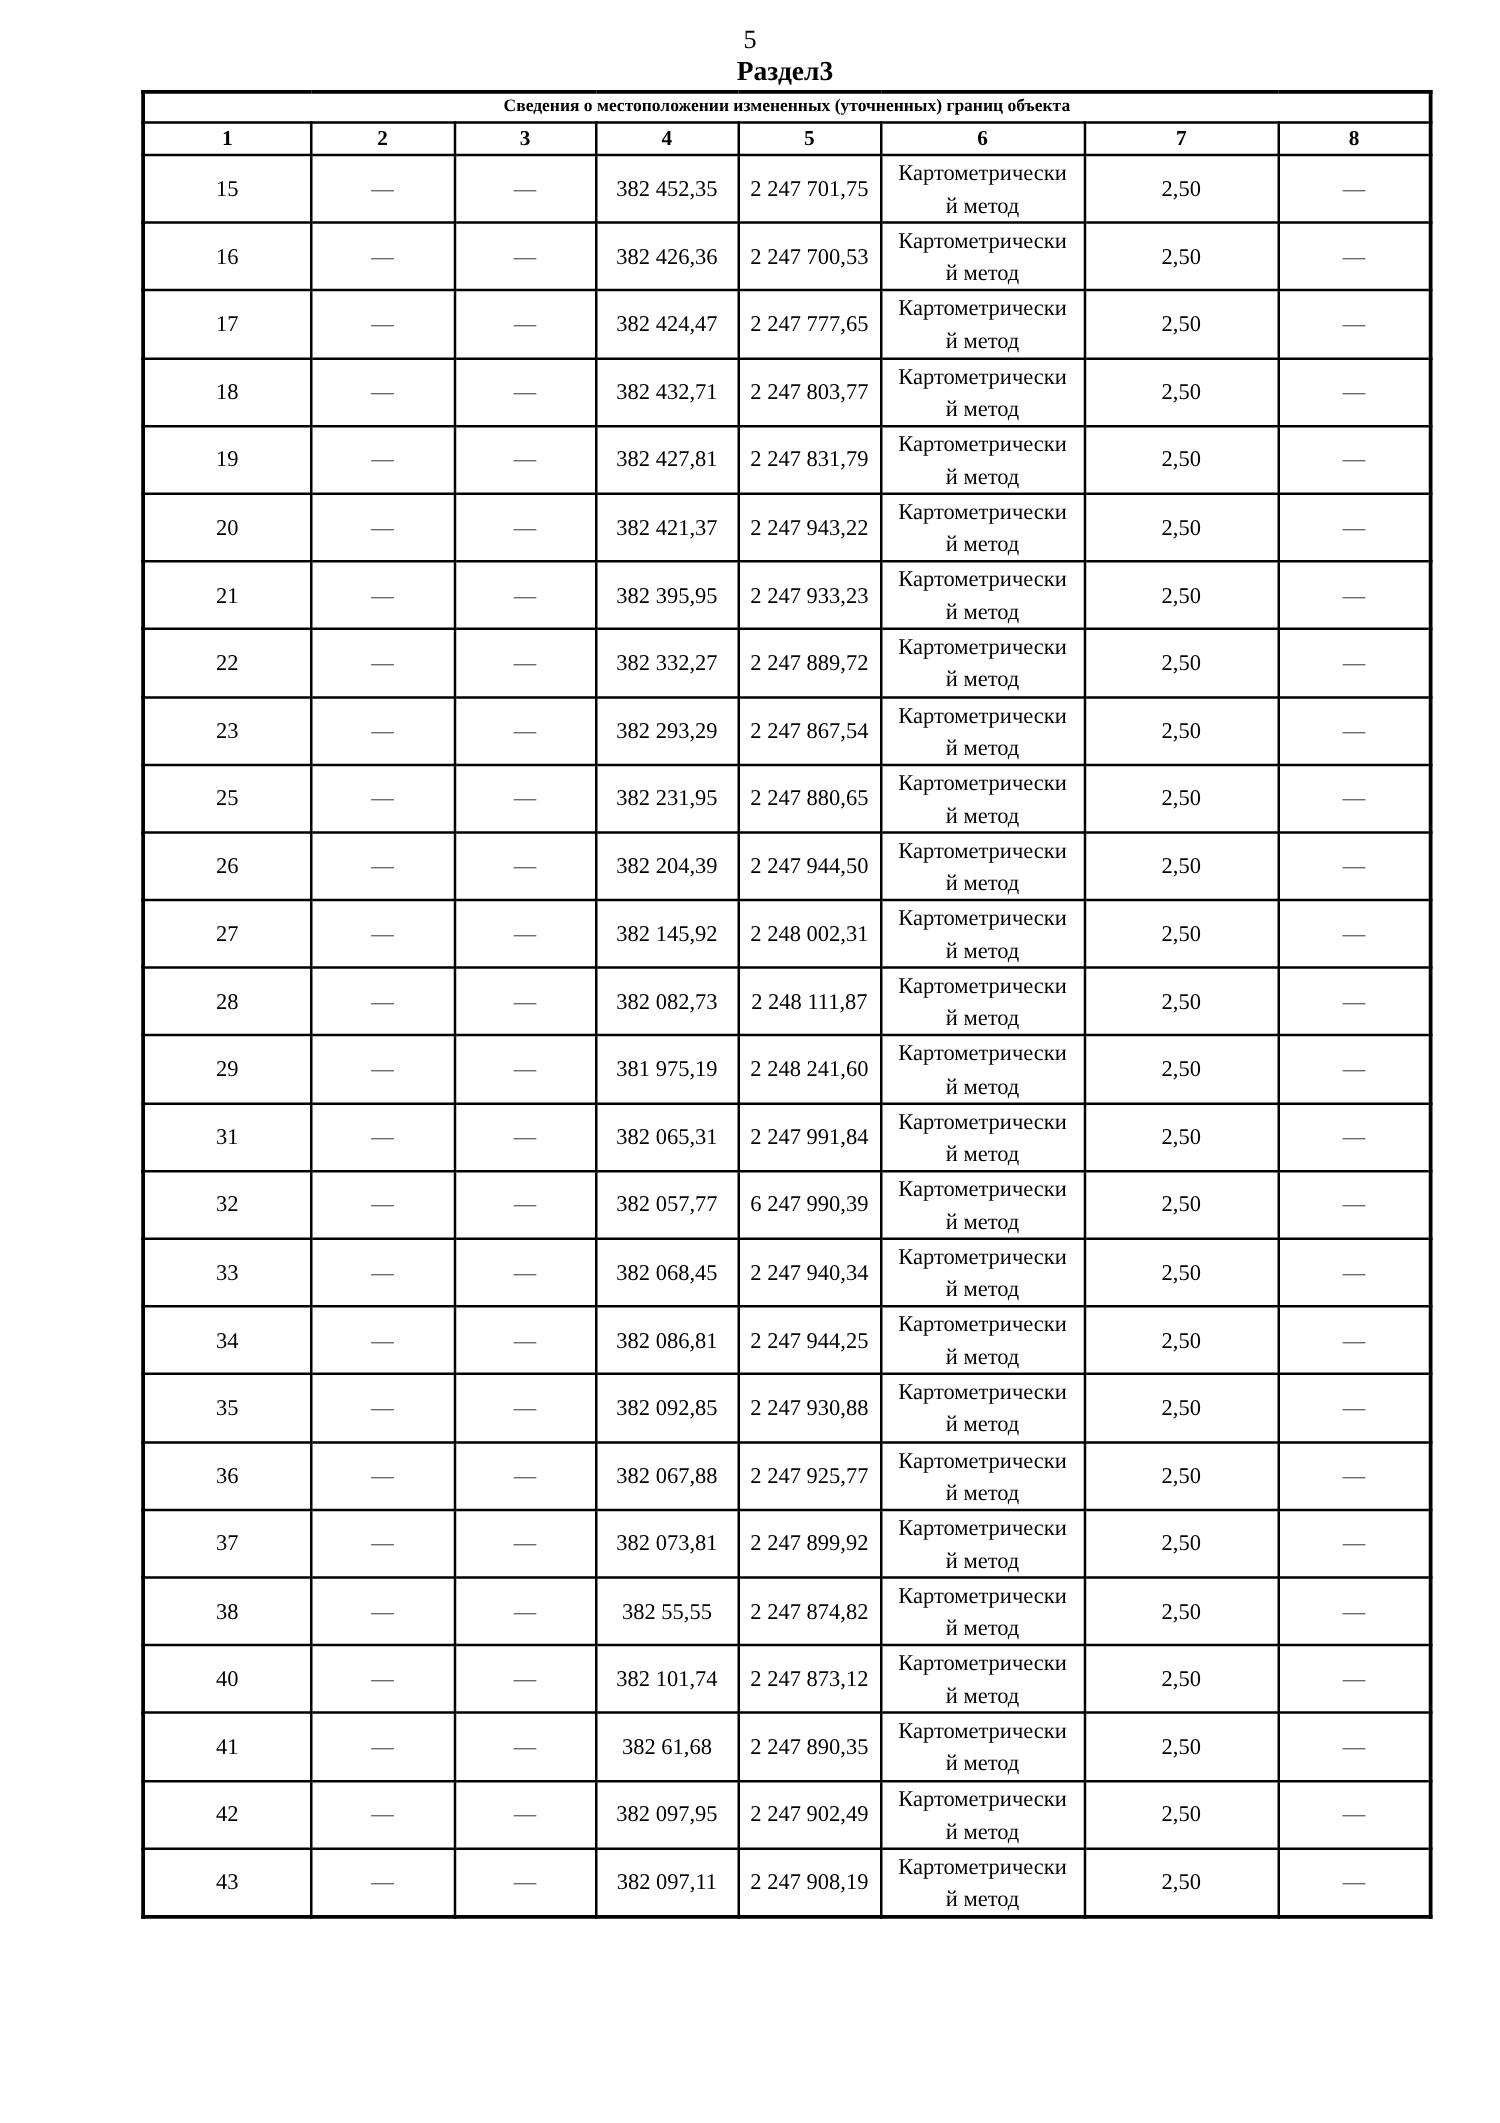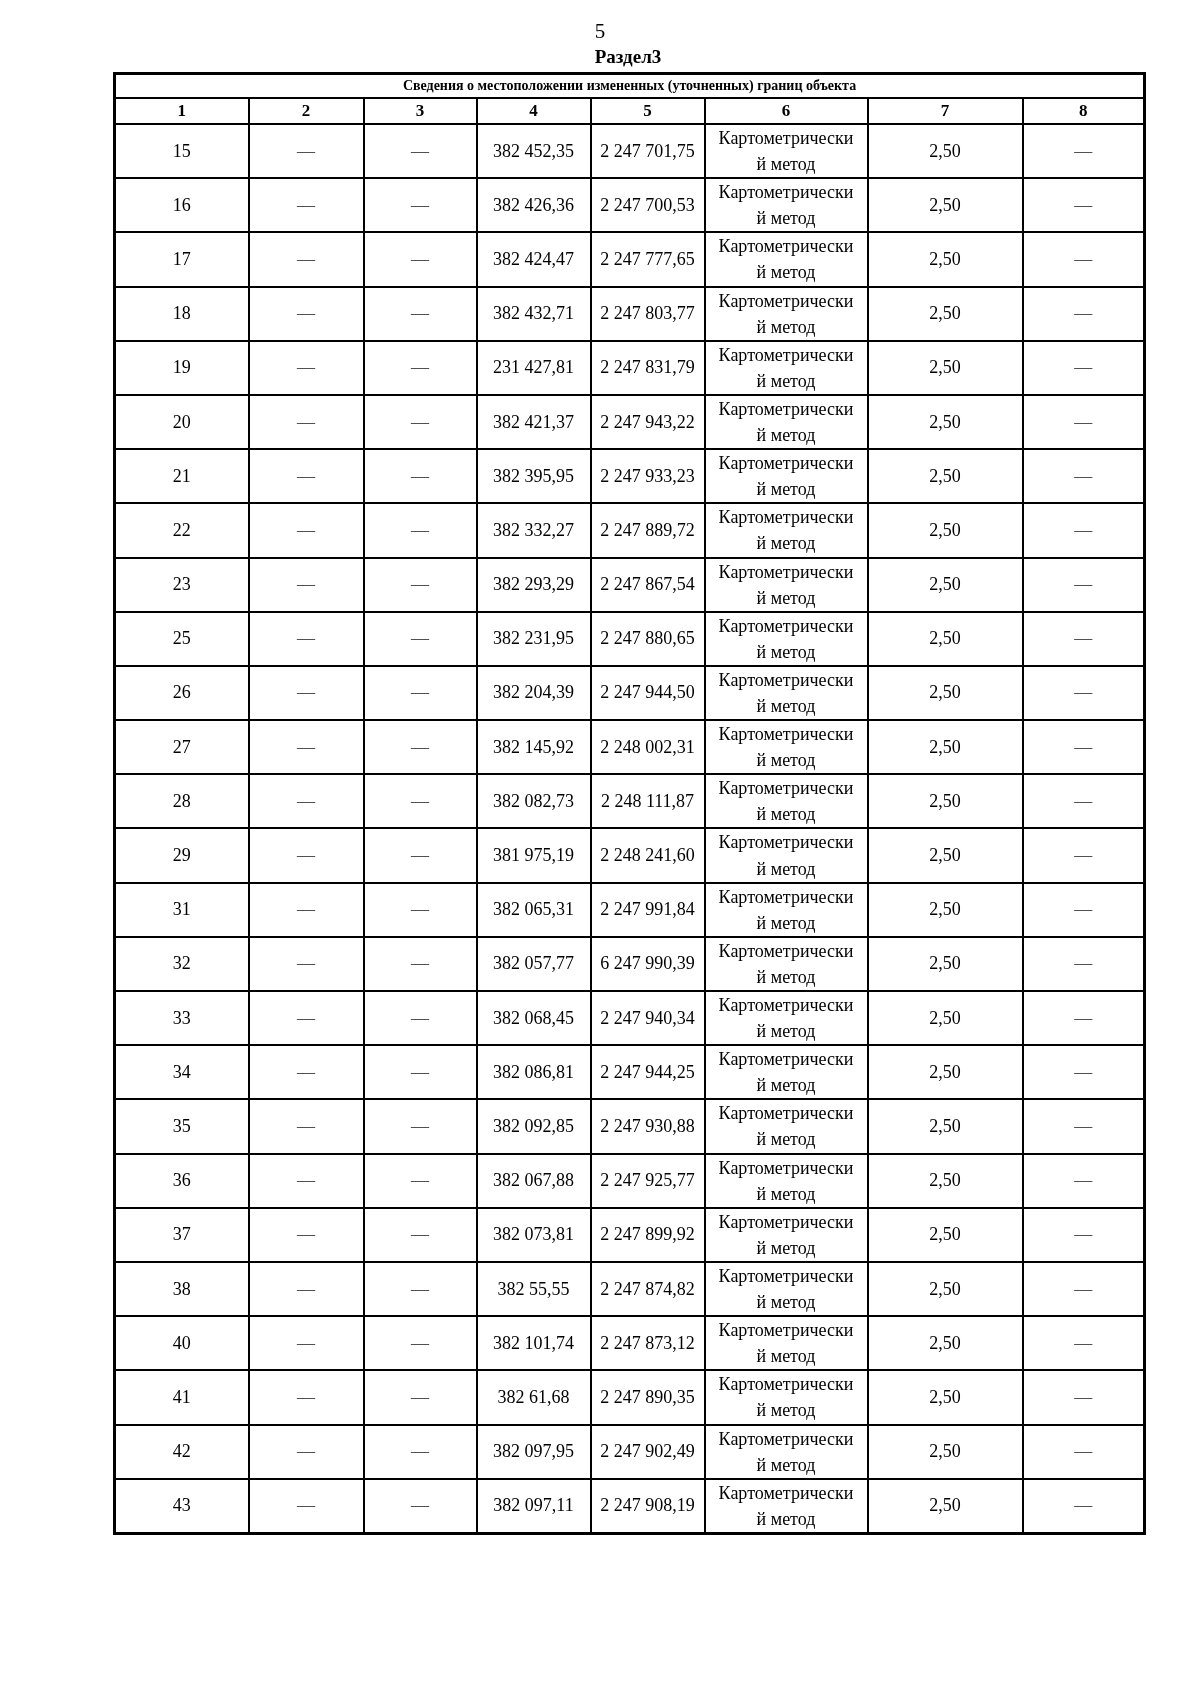--- a/index.html
+++ b/index.html
@@ -17,21 +17,21 @@
     font-size: 21px;
     line-height: 26px;
   }
   .doc-wrap {
     margin-left: 113px;
     width: 1030px;
   }
   .section-title {
     text-align: center;
     font-weight: bold;
-    font-size: 19px;
+    font-size: 22px;
     line-height: 26px;
     margin-bottom: 2px;
   }
   table.coords-table {
     width: 1030px;
     border-collapse: collapse;
     table-layout: fixed;
     border: 3px solid #000;
   }
   table.coords-table th,
@@ -143,21 +143,21 @@
     <td class="c-coord">2 247 803,77</td>
     <td class="c-method">Картометрически
 й метод</td>
     <td class="c-prec">2,50</td>
     <td class="c-dash">—</td>
   </tr>
         <tr class="data-row">
     <td class="c-num">19</td>
     <td class="c-dash">—</td>
     <td class="c-dash">—</td>
-    <td class="c-coord">231 427,81</td>
+    <td class="c-coord">382 427,81</td>
     <td class="c-coord">2 247 831,79</td>
     <td class="c-method">Картометрически
 й метод</td>
     <td class="c-prec">2,50</td>
     <td class="c-dash">—</td>
   </tr>
         <tr class="data-row">
     <td class="c-num">20</td>
     <td class="c-dash">—</td>
     <td class="c-dash">—</td>

